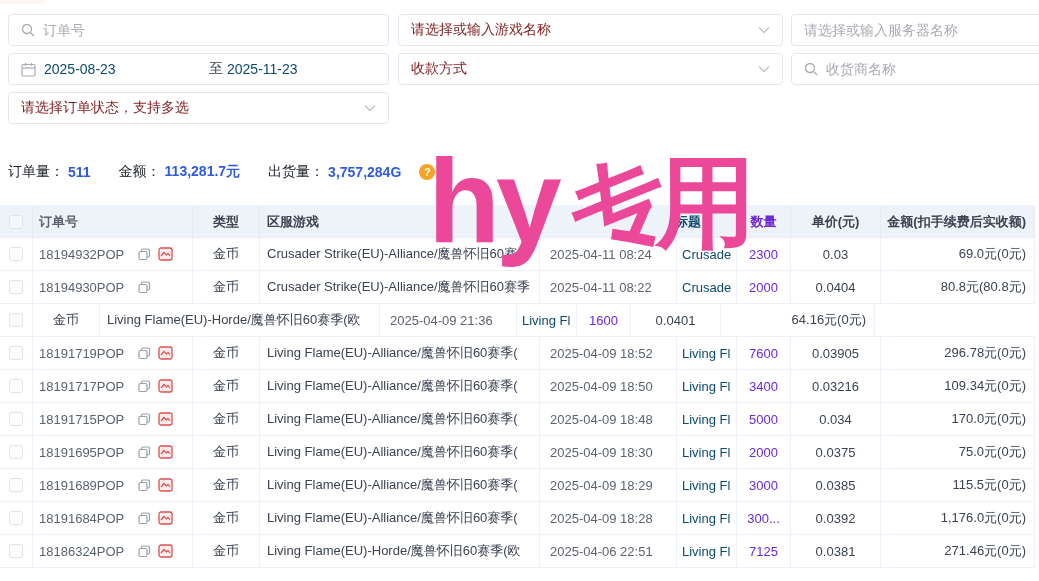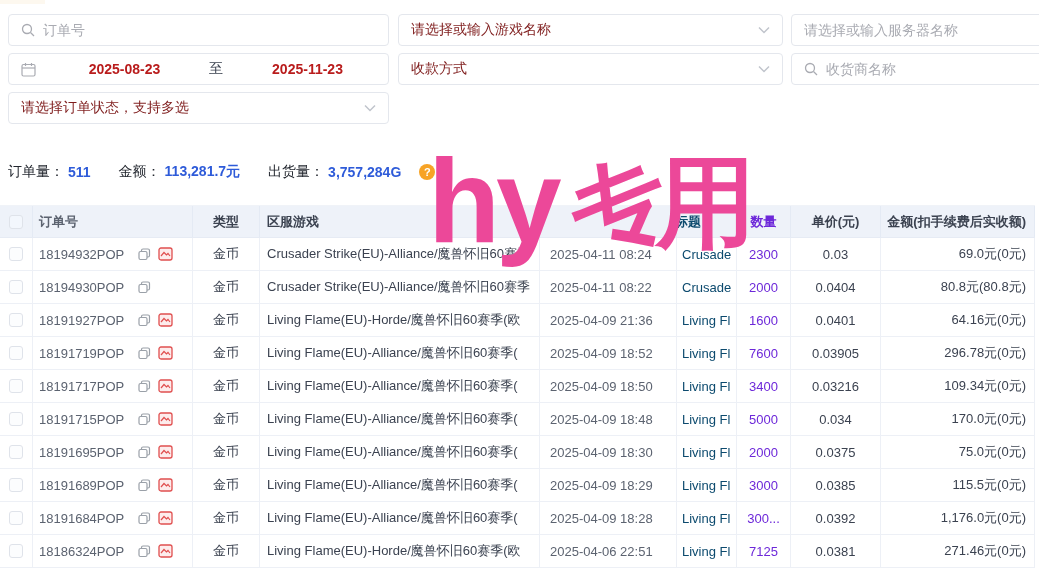--- a/index.html
+++ b/index.html
@@ -16,21 +16,21 @@
   .fld input::placeholder { color:#a9abb2; }
   .fld .chev { margin-left:auto; margin-right:12px; display:flex; align-items:center; }
   .f-order   { left:8px;   top:14px; width:381px; }
   .f-game    { left:398px; top:14px; width:385px; }
   .f-server  { left:791px; top:14px; width:300px; }
   .f-date    { left:8px;   top:53px; width:381px; }
   .f-payment { left:398px; top:53px; width:385px; }
   .f-receiver{ left:791px; top:53px; width:300px; }
   .f-status  { left:8px;   top:92px; width:381px; }
   .sel-text { margin-left:12px; color:#7f1d1d; }
-  .date-part { flex:1; text-align:center; color:#b91c1c;font-weight:bold; }
+  .date-part { flex:1; text-align:left; color:#0c4a6e; }
   .date-sep { color:#3b4250; padding:0 4px; }
 
   
   .stats { position:absolute; left:8px; top:136px; display:flex; align-items:center;
     font-size:14px; color:#22262e;margin-top:27px; }
   .stat-label { color:#22262e; }
   .stat-value { color:#2e5bd9; font-weight:700; margin-left:4px; }
   .stat-gap { width:28px; }
   .help-badge { width:16px; height:16px; border-radius:50%; background:#f7a325; color:#fff;
     font-size:11px; font-weight:700; display:flex; align-items:center; justify-content:center;
@@ -224,37 +224,20 @@
     <div class="td c-time">2025-04-11 08:22</div>
     <div class="td c-title">Crusade</div>
     <div class="td c-qty">2000</div>
     <div class="td c-price">0.0404</div>
     <div class="td c-amt">80.8元(80.8元)</div>
   </div>
         <div class="tr">
     <div class="td c-check">
             <span class="cbx"></span>
           </div>
-    <div class="td c-order">
-      <span>18191927POP</span>
-      <span class="icn-group">
-        <span class="icn">
-          <svg width="13" height="13" viewBox="0 0 13 13">
-                  <rect x="3.5" y="1" width="8" height="8" rx="1.5" fill="#fff" stroke="#9aa0a8" stroke-width="1.2"></rect>
-                  <rect x="1" y="3.5" width="8" height="8" rx="1.5" fill="#fff" stroke="#9aa0a8" stroke-width="1.2"></rect>
-                </svg>
-        </span>
-        <span class="icn">
-          <svg width="15" height="14" viewBox="0 0 15 14">
-                  <rect x="1" y="1" width="13" height="12" rx="2" fill="#fdecec" stroke="#e04f4f" stroke-width="1.3"></rect>
-                  <polyline points="3,9 6,5.5 8.5,8 10,6.5 12,9" fill="none" stroke="#e04f4f" stroke-width="1.2"></polyline>
-                </svg>
-        </span>
-      </span>
-    </div>
     <div class="td c-type">金币</div>
     <div class="td c-game">Living Flame(EU)-Horde/魔兽怀旧60赛季(欧</div>
     <div class="td c-time">2025-04-09 21:36</div>
     <div class="td c-title">Living Fl</div>
     <div class="td c-qty">1600</div>
     <div class="td c-price">0.0401</div>
     <div class="td c-amt">64.16元(0元)</div>
   </div>
         <div class="tr">
     <div class="td c-check">

